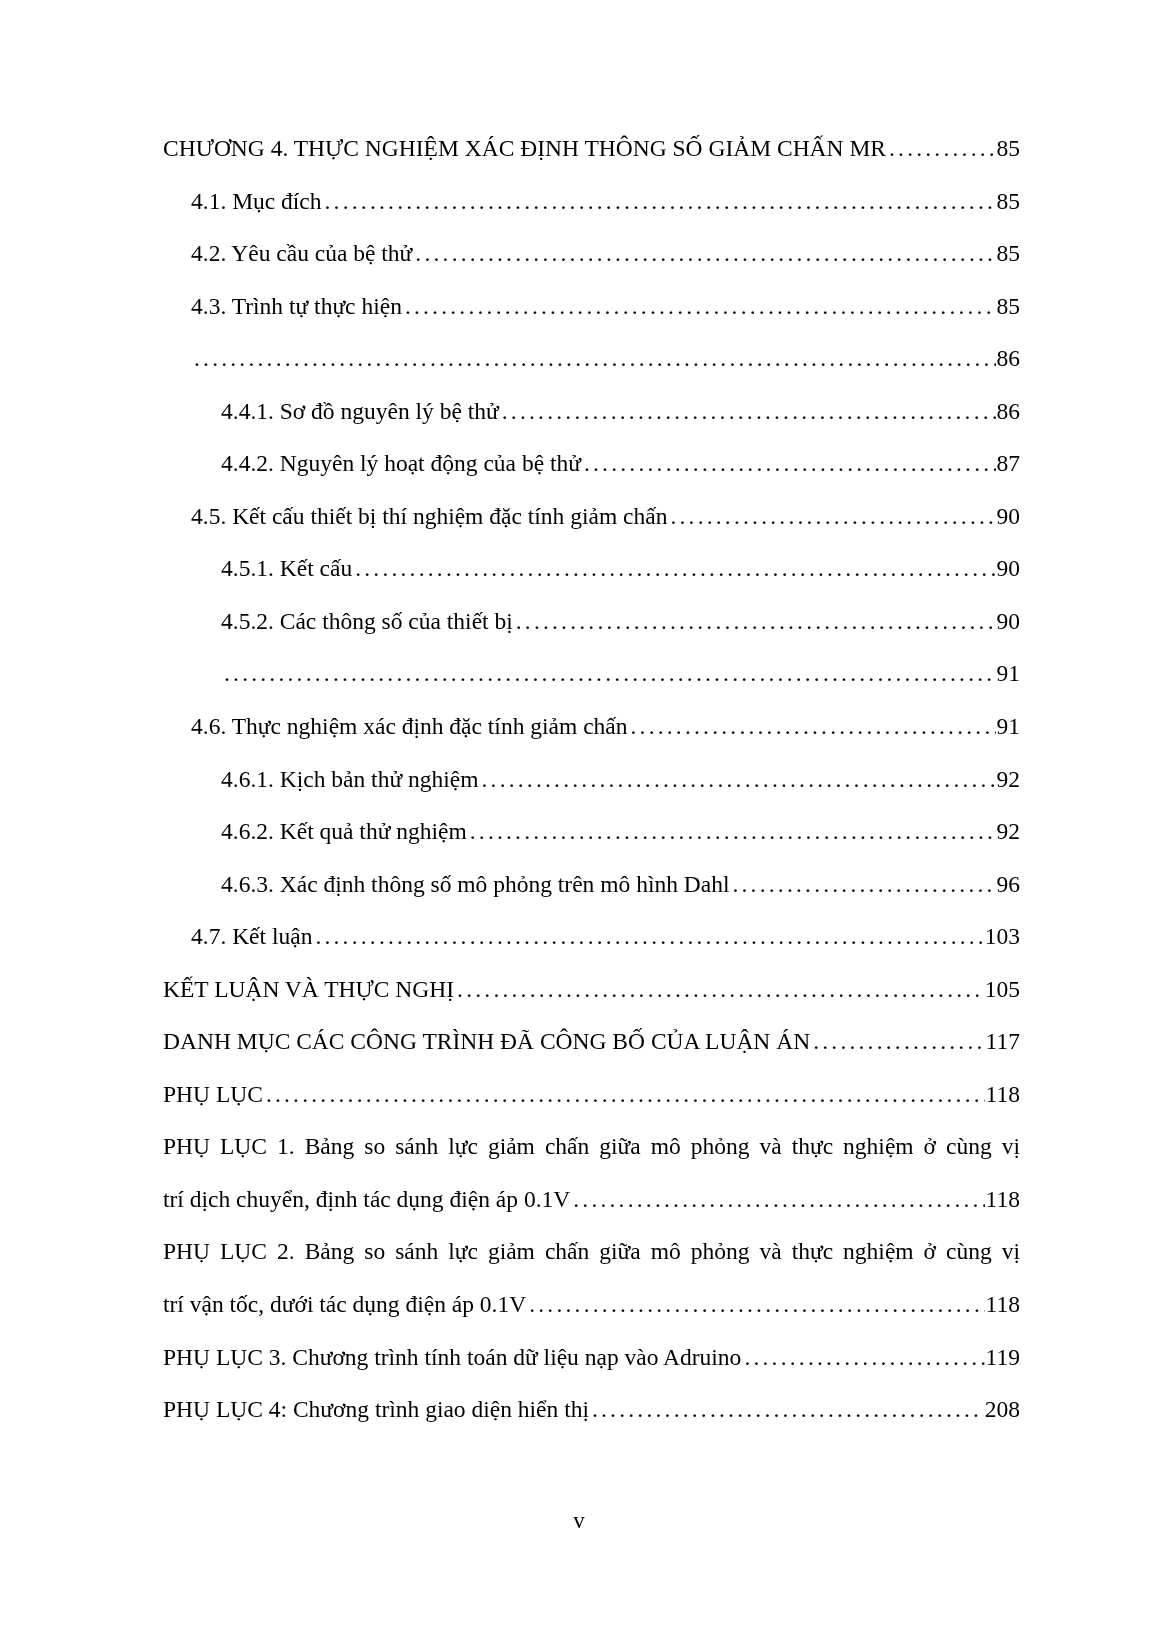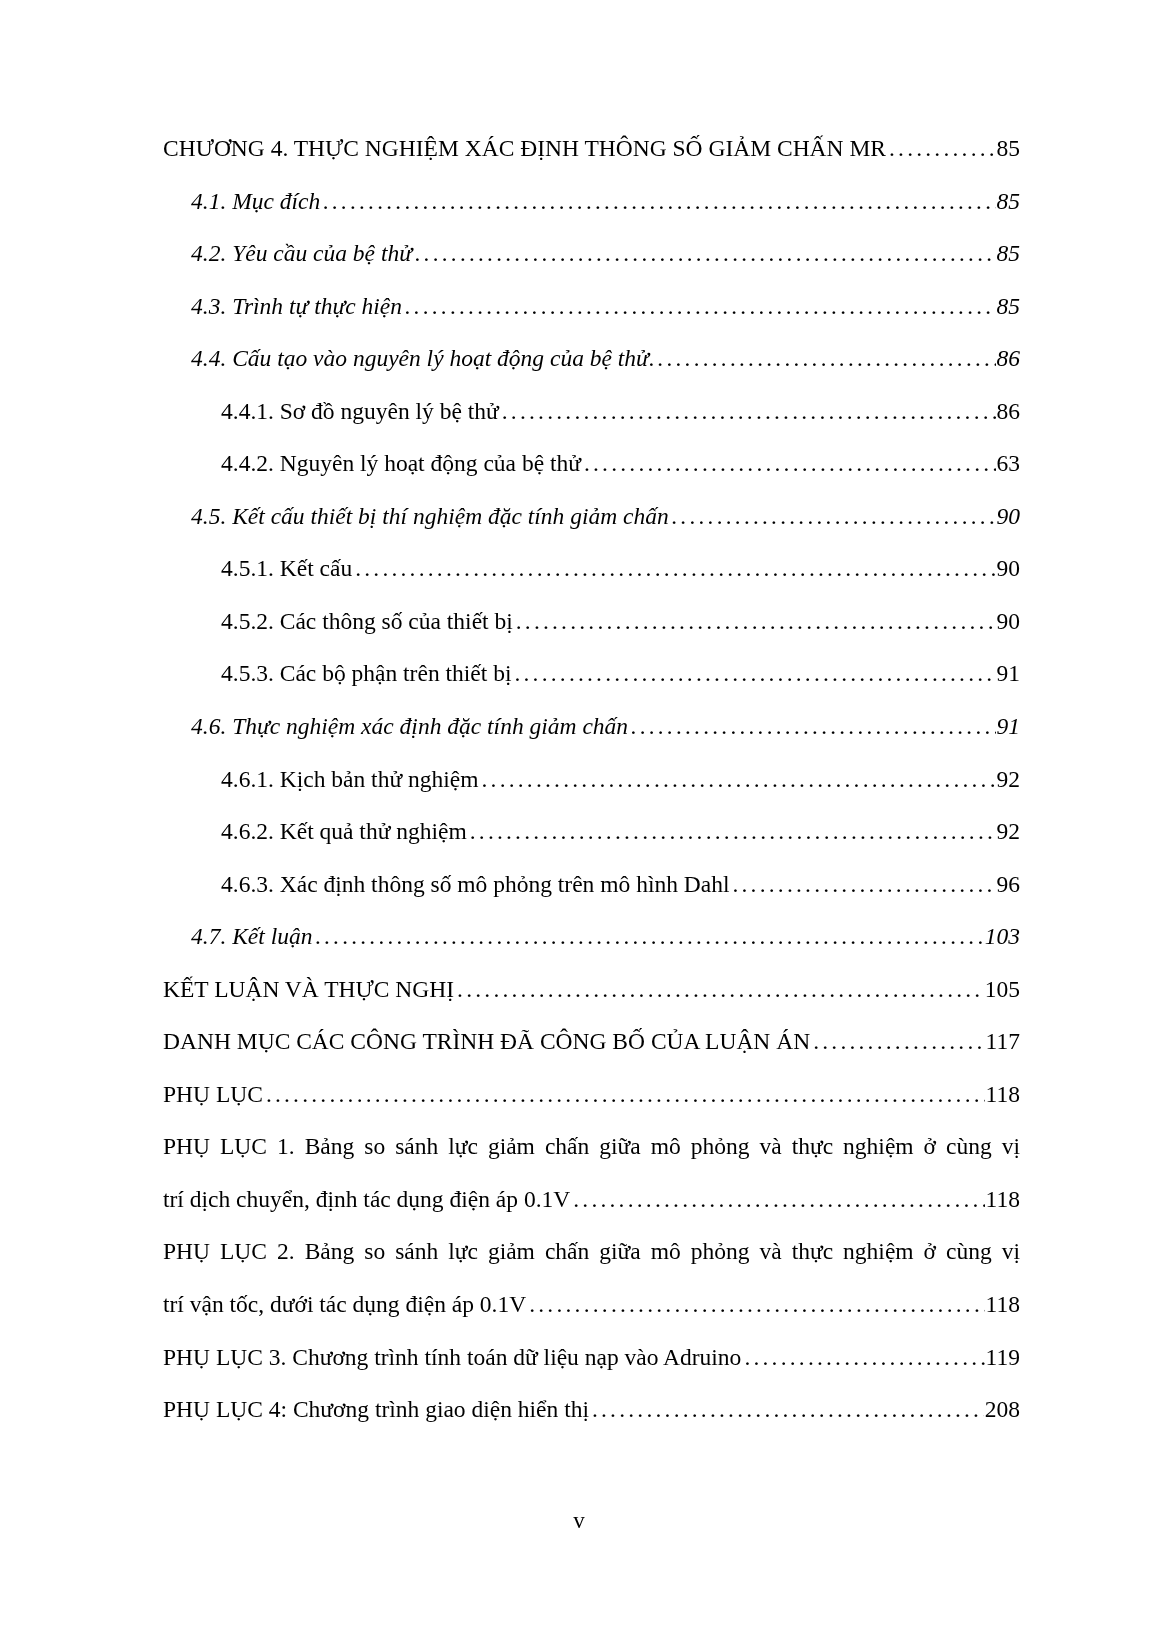--- a/index.html
+++ b/index.html
@@ -28,21 +28,21 @@
     font-size: 23.5px;
     white-space: nowrap;
   }
   
   .line.justify {
     display: block;
     white-space: normal;
     text-align: justify;
     text-align-last: justify;
   }
-  .level-1 .line { padding-left: 28px; font-style: italic; }
+  .level-1 .line { padding-left: 28px; }
   .level-2 .line { padding-left: 58px; }
   .txt { flex: 0 0 auto; }
   .leader {
     flex: 1 1 auto;
     min-width: 0;
     overflow: hidden;
     margin-left: 3px;
   }
   .leader::after {
     content: "..........................................................................................................................................................................................";
@@ -87,37 +87,36 @@
       </div>
       <div class="entry level-1">
         <div class="line">
           <span class="txt">4.3. Trình tự thực hiện</span>
           <span class="leader"></span>
           <span class="pg">85</span>
         </div>
       </div>
       <div class="entry level-1">
         <div class="line">
-          <span class="txt">4.4. Cấu tạo vào nguyên lý hoạt động của bệ thử.</span>
           <span class="leader"></span>
           <span class="pg">86</span>
         </div>
       </div>
       <div class="entry level-2">
         <div class="line">
           <span class="txt">4.4.1. Sơ đồ nguyên lý bệ thử</span>
           <span class="leader"></span>
           <span class="pg">86</span>
         </div>
       </div>
       <div class="entry level-2">
         <div class="line">
           <span class="txt">4.4.2. Nguyên lý hoạt động của bệ thử</span>
           <span class="leader"></span>
-          <span class="pg">63</span>
+          <span class="pg">87</span>
         </div>
       </div>
       <div class="entry level-1">
         <div class="line">
           <span class="txt">4.5. Kết cấu thiết bị thí nghiệm đặc tính giảm chấn</span>
           <span class="leader"></span>
           <span class="pg">90</span>
         </div>
       </div>
       <div class="entry level-2">
@@ -129,21 +128,20 @@
       </div>
       <div class="entry level-2">
         <div class="line">
           <span class="txt">4.5.2. Các thông số của thiết bị</span>
           <span class="leader"></span>
           <span class="pg">90</span>
         </div>
       </div>
       <div class="entry level-2">
         <div class="line">
-          <span class="txt">4.5.3. Các bộ phận trên thiết bị</span>
           <span class="leader"></span>
           <span class="pg">91</span>
         </div>
       </div>
       <div class="entry level-1">
         <div class="line">
           <span class="txt">4.6. Thực nghiệm xác định đặc tính giảm chấn</span>
           <span class="leader"></span>
           <span class="pg">91</span>
         </div>

